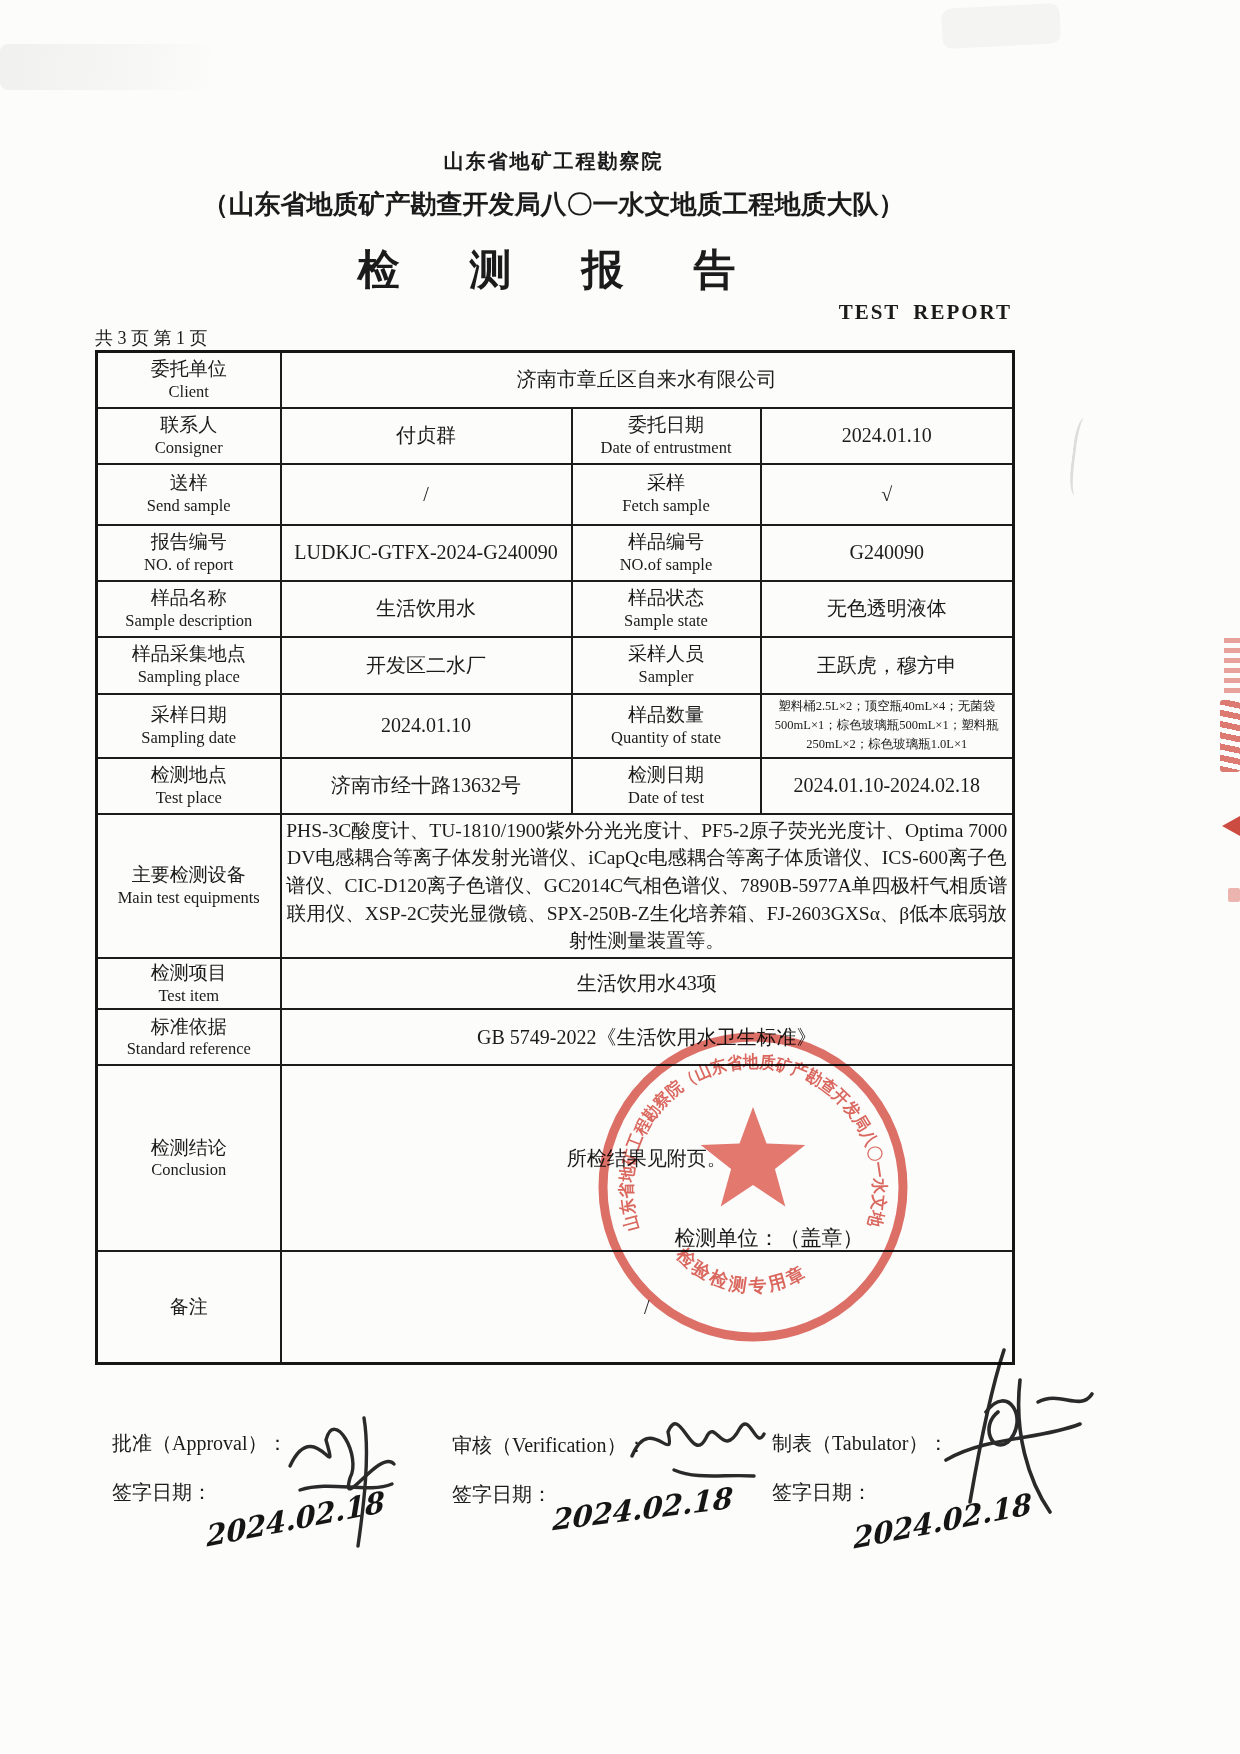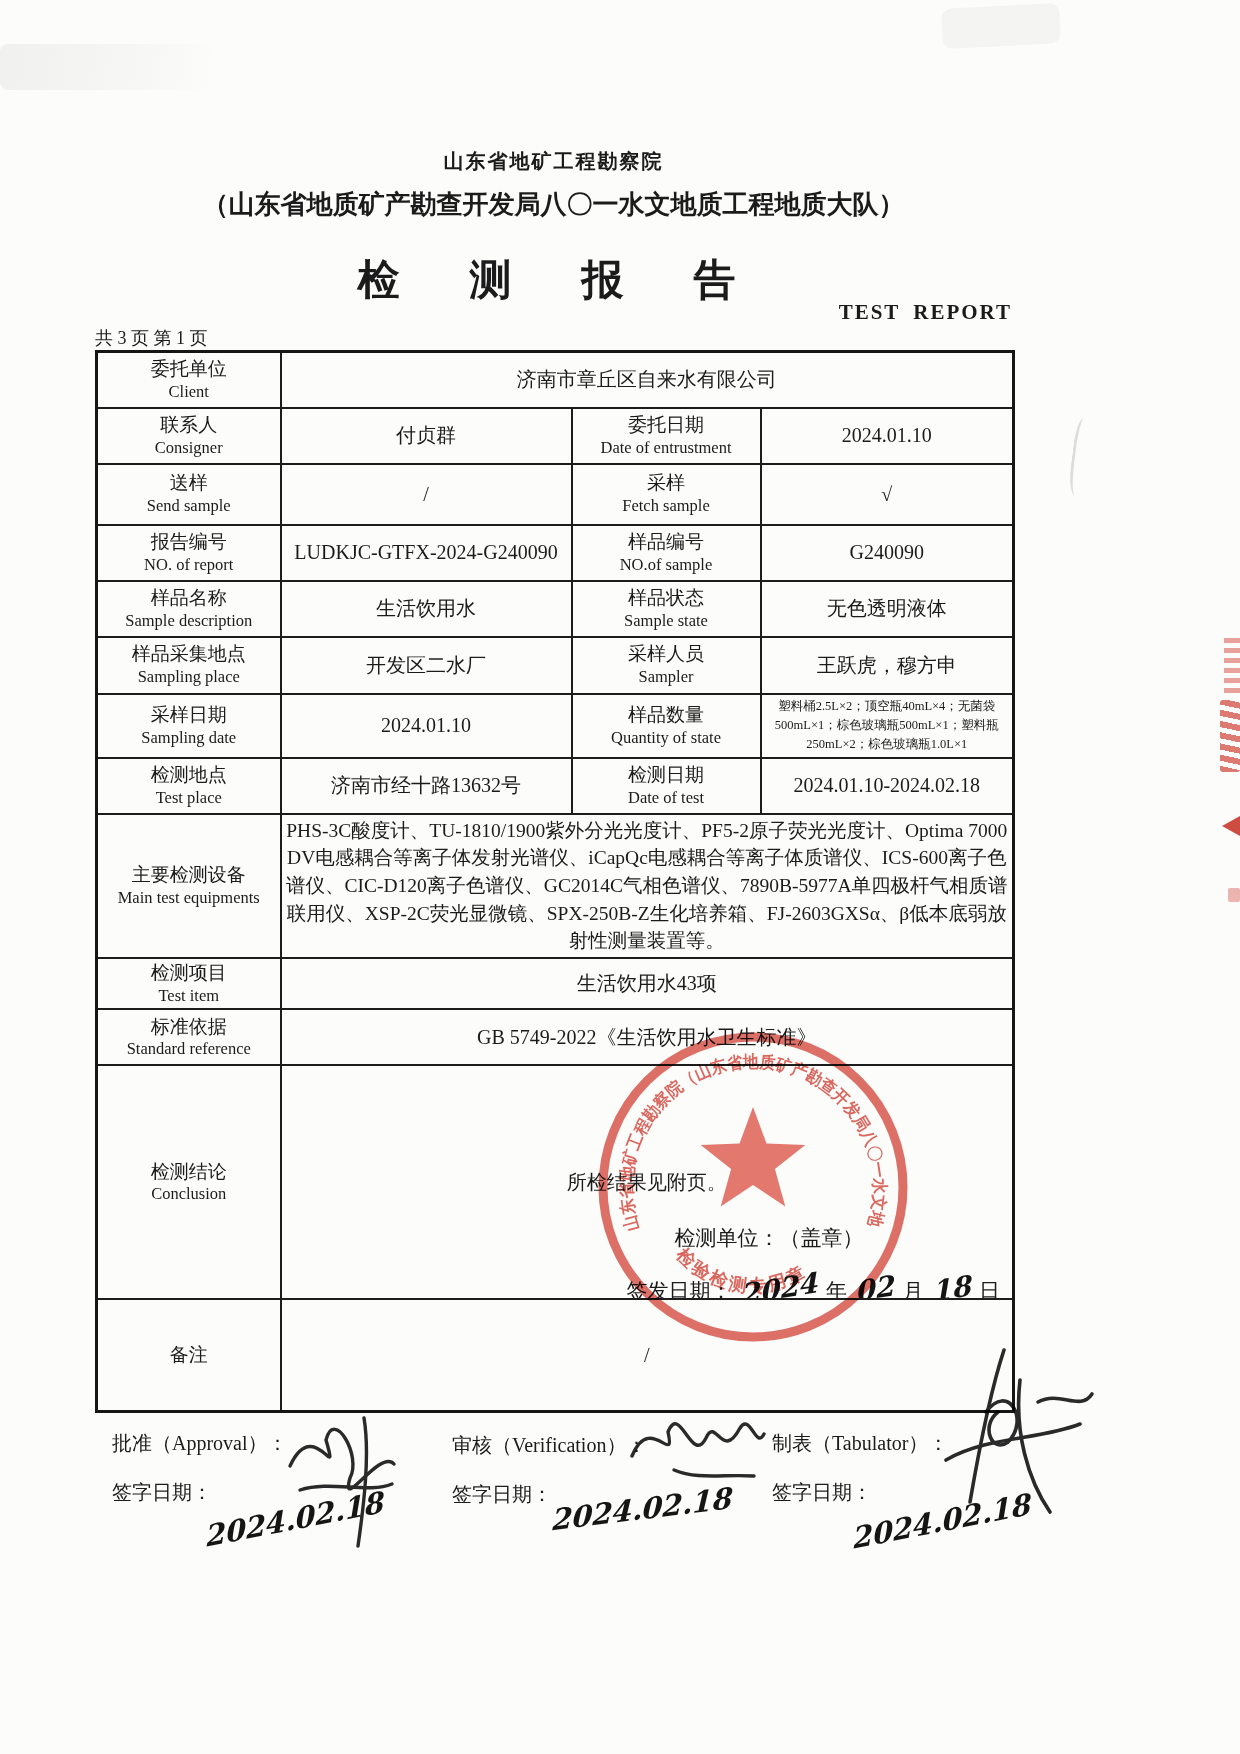--- a/index.html
+++ b/index.html
@@ -7,21 +7,21 @@
     width:1240px;height:1754px;position:relative;
     background:#fcfcfb;
     font-family:"Liberation Serif","DejaVu Serif",serif;
     color:#1b1b1b;overflow:hidden;
   }
   .abs{position:absolute;}
   
   .hdr{left:95px;width:917px;text-align:center;}
   .org-name{top:148px;font-size:20px;font-weight:700;letter-spacing:2px;}
   .org-sub{top:187px;font-size:26px;font-weight:700;}
-  .title-cn{top:252px;font-size:42px;font-weight:700;letter-spacing:14px;}
+  .title-cn{top:242px;font-size:42px;font-weight:700;letter-spacing:14px;}
   .title-en{top:300px;font-size:21px;font-weight:700;letter-spacing:2px;word-spacing:6px;text-align:right;}
   .page-info{top:326px;font-size:18px;text-align:left;padding-right:32px;box-sizing:border-box;}
   
   table.rpt{
     position:absolute;left:95px;top:350px;width:917px;
     border-collapse:collapse;table-layout:fixed;
     font-size:20px;
   }
   table.rpt td{
     border:2px solid #1c1c1c;
@@ -188,21 +188,21 @@
     </td>
     <td colspan="3">生活饮用水43项</td>
   </tr>
   <tr style="height:56px">
     <td class="lbl">
       <div class="cn">标准依据</div>
       <div class="en">Standard reference</div>
     </td>
     <td colspan="3">GB 5749-2022《生活饮用水卫生标准》</td>
   </tr>
-  <tr style="height:234px">
+  <tr style="height:186px">
     <td class="lbl">
       <div class="cn">检测结论</div>
       <div class="en">Conclusion</div>
     </td>
     <td colspan="3" class="conc-val">
       <span>所检结果见附页。</span>
       <div class="conc-unit">检测单位：（盖章）</div>
       <div class="conc-issue">
         <span>签发日期：</span>
         <span class="hw">2024</span>

